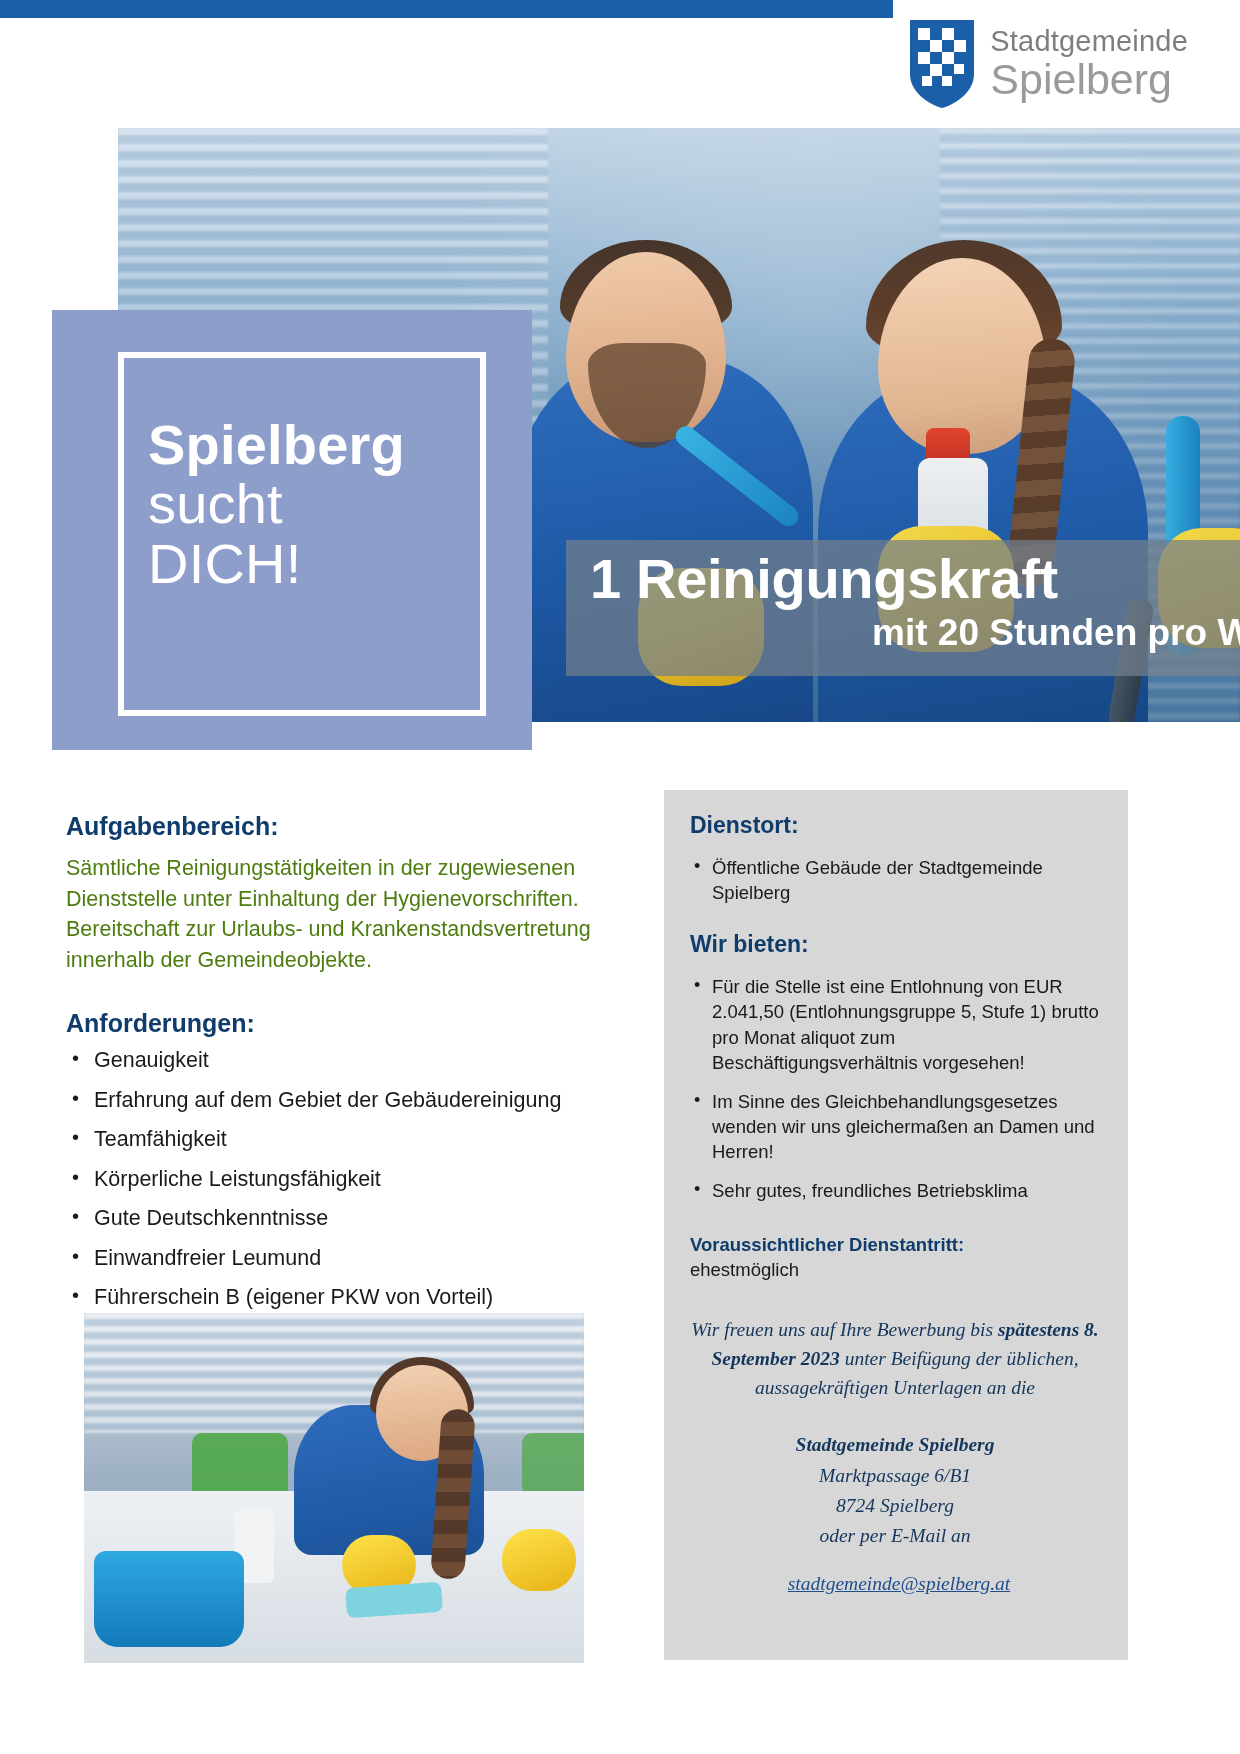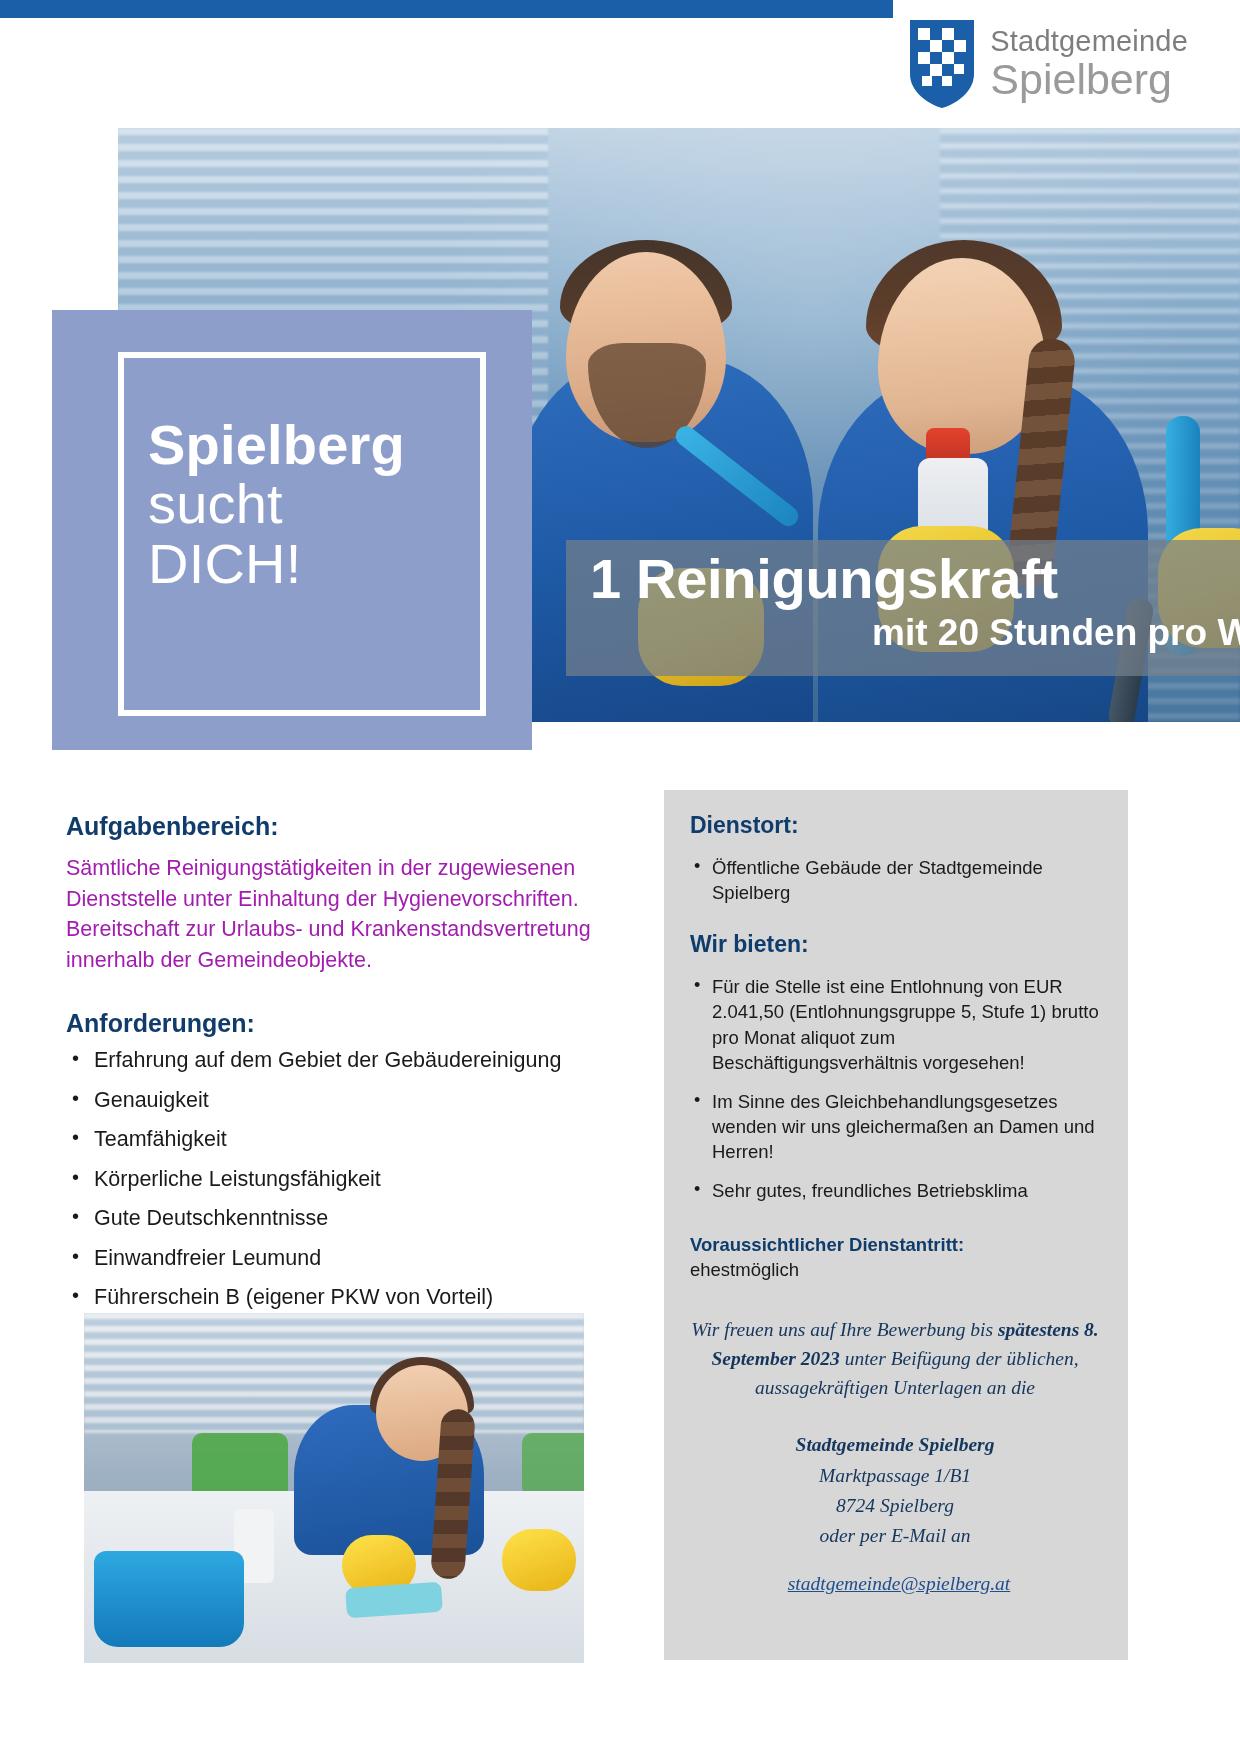--- a/index.html
+++ b/index.html
@@ -279,21 +279,21 @@
   }
   h2.sec {
     font-size: 25px;
     font-weight: 700;
     color: #0f3c6b;
     margin: 0 0 12px 0;
   }
   .para {
     font-size: 21.5px;
     line-height: 1.42;
-    color: #a21caf;
+    color: #4d7c0f;
     margin: 0 0 34px 0;
   }
   ul.bullets {
     list-style: none;
     margin: 0;
     padding: 0;
   }
   ul.bullets li {
     position: relative;
     padding-left: 28px;
@@ -572,22 +572,22 @@
   <span class="jb1">1 Reinigungskraft</span>
   <span class="jb2">mit 20 Stunden pro Woche</span>
 </div>
 
 <div class="left-col">
   <h2 class="sec">Aufgabenbereich:</h2>
   <p class="para">Sämtliche Reinigungstätigkeiten in der zugewiesenen Dienststelle unter Einhaltung der Hygienevorschriften. Bereitschaft zur Urlaubs- und Krankenstandsvertretung innerhalb der Gemeindeobjekte.</p>
 
   <h2 class="sec">Anforderungen:</h2>
   <ul class="bullets">
+    <li>Genauigkeit</li>
     <li>Erfahrung auf dem Gebiet der Gebäudereinigung</li>
-    <li>Genauigkeit</li>
     <li>Teamfähigkeit</li>
     <li>Körperliche Leistungsfähigkeit</li>
     <li>Gute Deutschkenntnisse</li>
     <li>Einwandfreier Leumund</li>
     <li>Führerschein B (eigener PKW von Vorteil)</li>
   </ul>
 </div>
 
 <div class="photo2">
   <div class="p2-window"></div>
@@ -622,20 +622,20 @@
   <div class="antritt">
     <span class="a1">Voraussichtlicher Dienstantritt:</span>
     <span class="a2">ehestmöglich</span>
   </div>
 
   <div class="serif-block">
     <span class="s-intro"><span>Wir freuen uns auf Ihre Bewerbung bis </span><b>spätestens 8. September 2023</b><span> unter Beifügung der üblichen, aussagekräftigen Unterlagen an die</span></span>
 
     <span class="s-addr">
       <span class="bold">Stadtgemeinde Spielberg</span><br>
-      <span>Marktpassage 1/B1</span><br>
+      <span>Marktpassage 6/B1</span><br>
       <span>8724 Spielberg</span><br>
       <span>oder per E-Mail an</span>
     </span>
 
     <a class="s-mail" href="#">stadtgemeinde@spielberg.at</a>
   </div>
 </div>
 
 </body></html>

